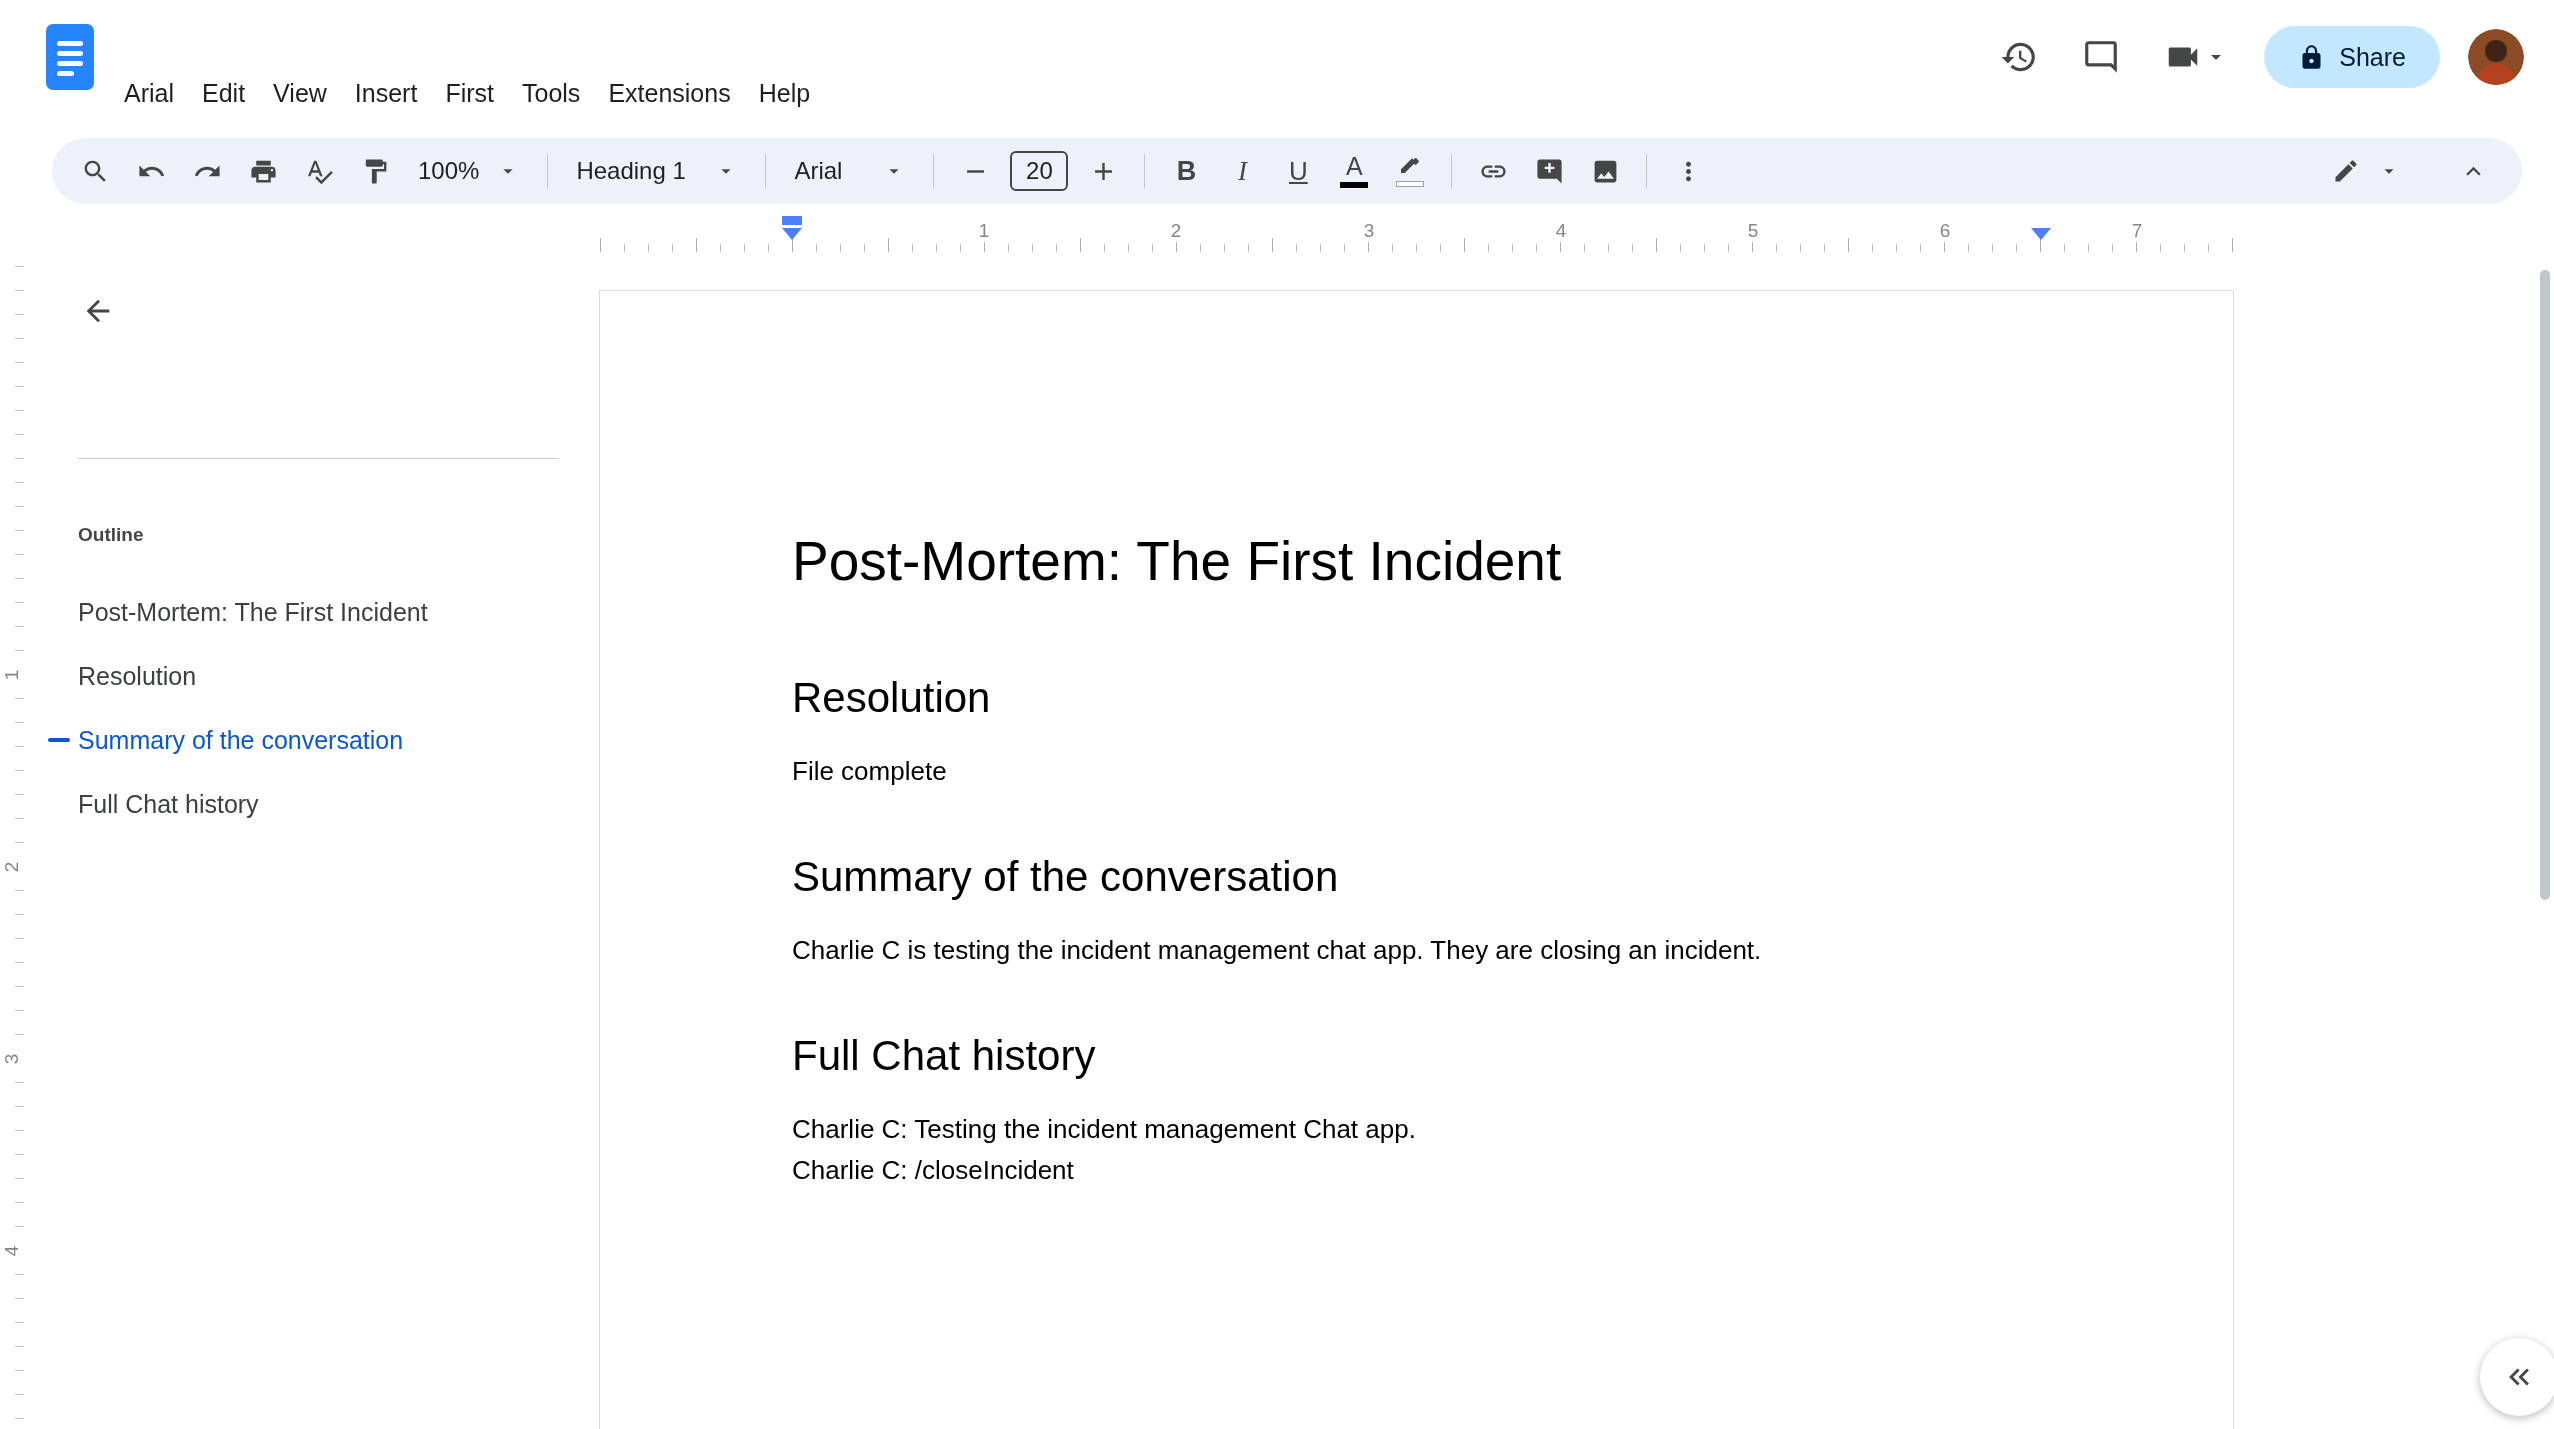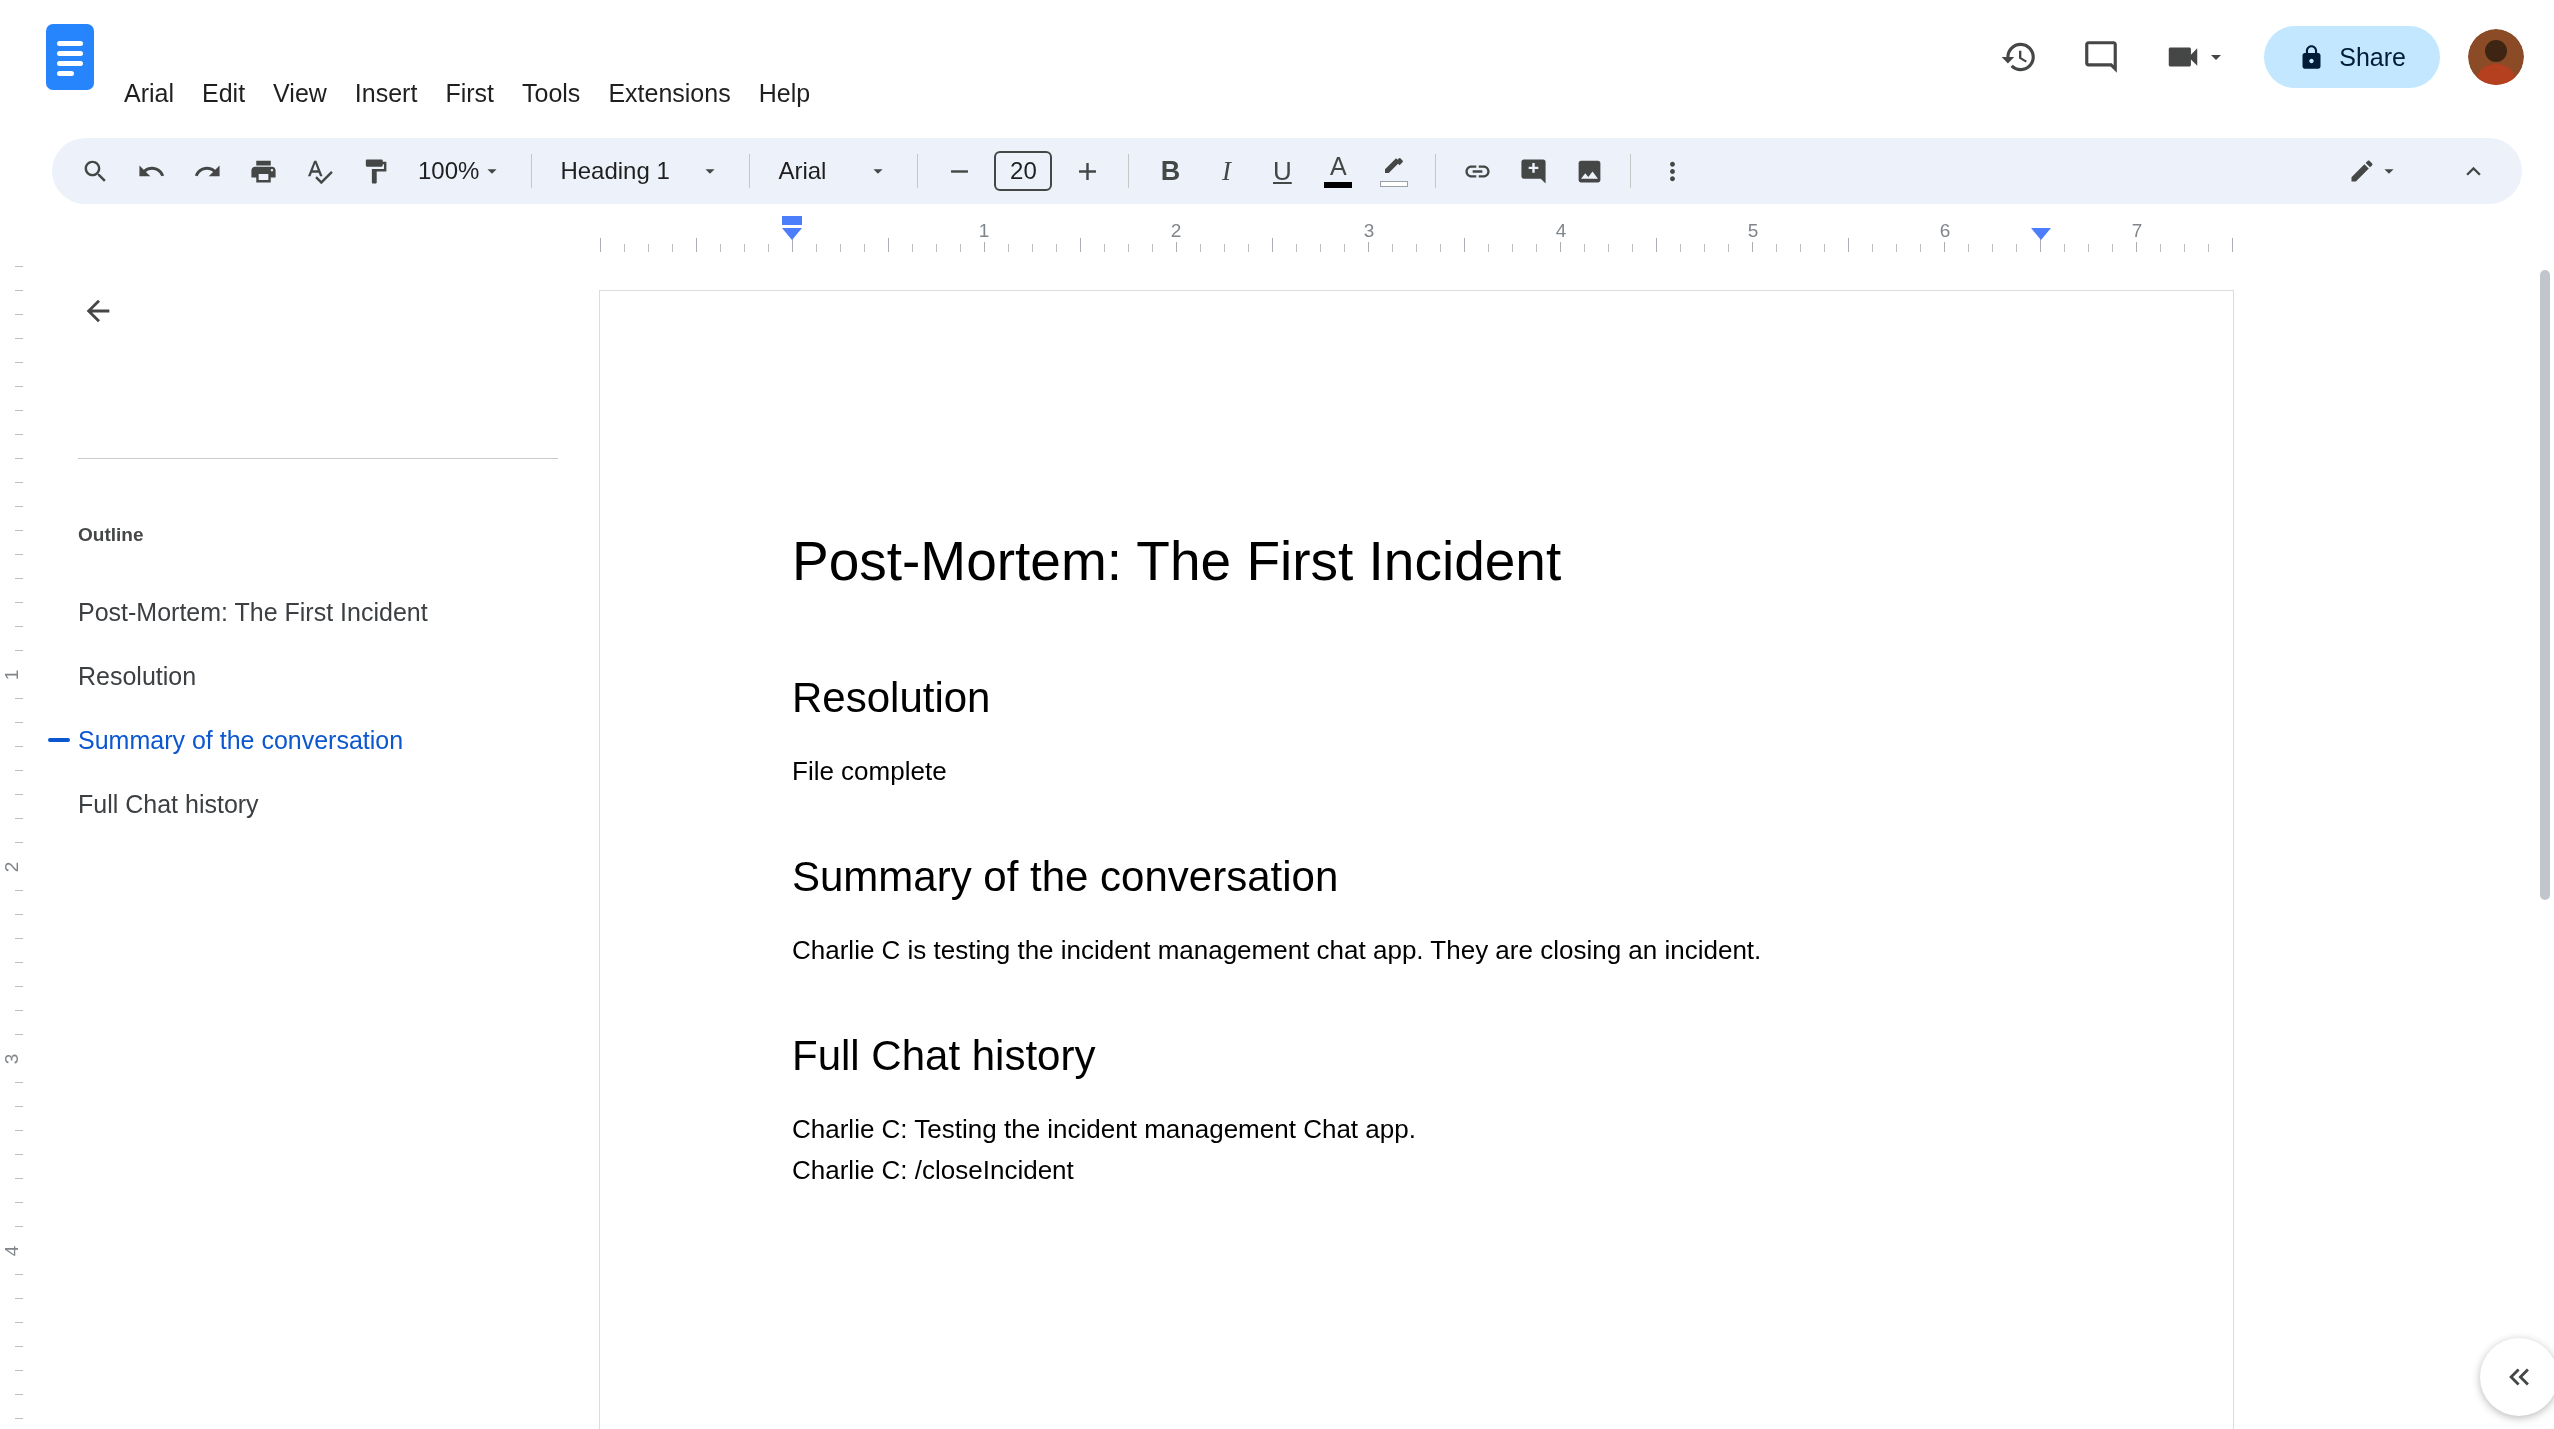--- a/index.html
+++ b/index.html
@@ -27,21 +27,21 @@
     font-family:"Liberation Sans",sans-serif; font-size:25px; font-weight:500; cursor:pointer; }
   .share-btn svg { width:27px; height:27px; fill:#001d35; }
   .avatar { width:56px; height:56px; border-radius:50%; overflow:hidden; cursor:pointer; display:block; }
 
   
   .toolbar { position:absolute; left:52px; top:138px; width:2470px; height:66px;
     background:#edf2fa; border-radius:33px; display:flex; align-items:center; padding:0 18px; gap:6px; }
   .tb-btn { width:50px; height:50px; border-radius:50%; display:flex; align-items:center; justify-content:center;
     color:#444746; cursor:pointer; flex:0 0 auto; }
   .tb-btn svg { width:29px; height:29px; fill:currentColor; }
-  .tb-select { display:flex; align-items:center; gap:2px; height:50px; padding:0 12px; border-radius:8px;
+  .tb-select { display:flex; align-items:center; gap:18px; height:50px; padding:0 12px; border-radius:8px;
     font-size:24px; color:#1f1f1f; cursor:pointer; flex:0 0 auto; }
   .tb-select svg { width:22px; height:22px; fill:#444746; }
   .tb-div { width:1px; height:34px; background:#c4c7c5; margin:0 10px; flex:0 0 auto; }
   .font-size-box { width:58px; height:40px; border:2px solid #444746; border-radius:6px;
     display:flex; align-items:center; justify-content:center; font-size:24px; color:#1f1f1f; cursor:text; margin:0 4px; }
   .fmt-b { font-weight:700; font-size:27px; color:#444746; }
   .fmt-i { font-style:italic; font-size:27px; color:#444746; font-family:"Liberation Serif",serif; }
   .fmt-u { text-decoration:underline; font-size:26px; color:#444746; }
   .a-stack { display:flex; flex-direction:column; align-items:center; line-height:1; }
   .a-letter { font-size:25px; color:#444746; }

